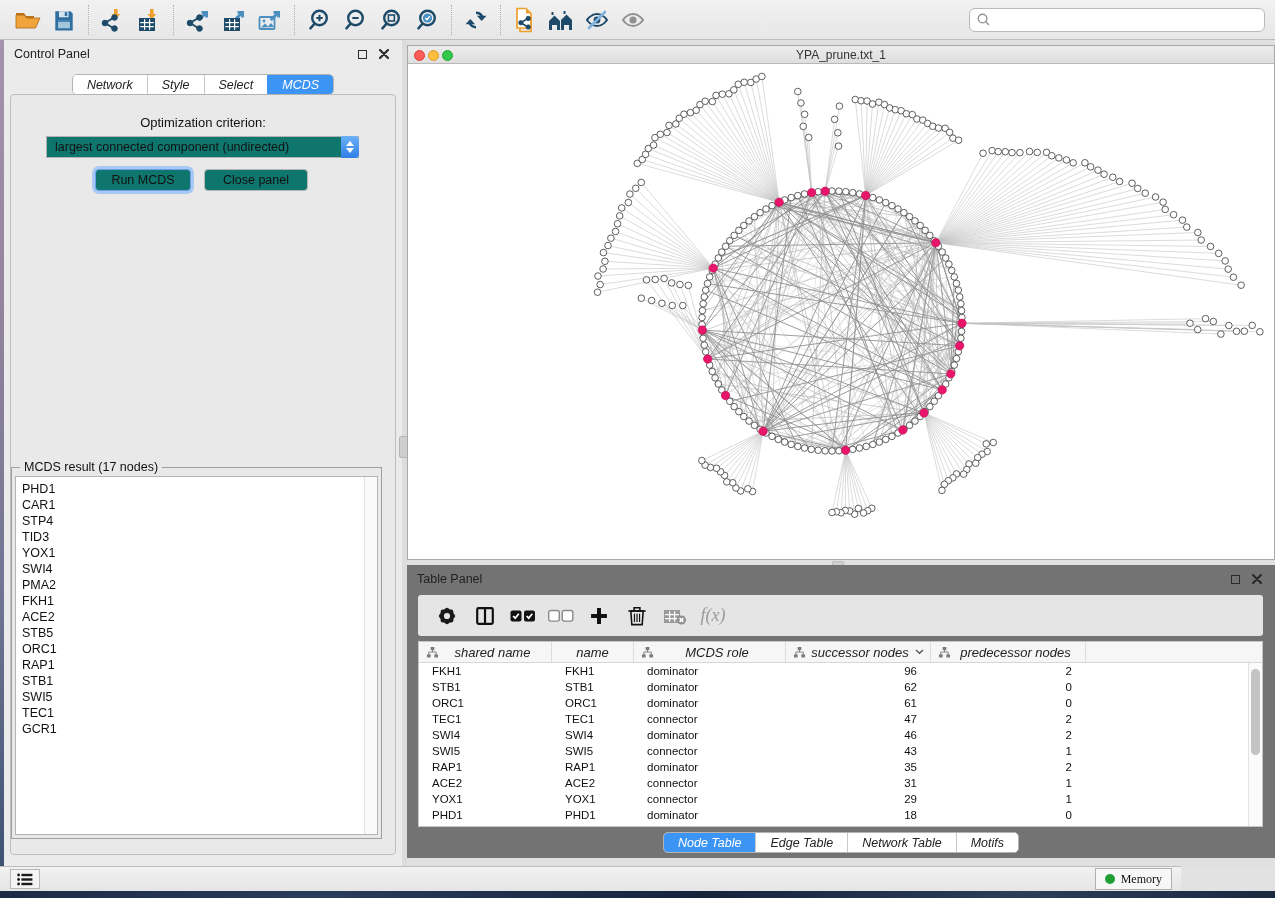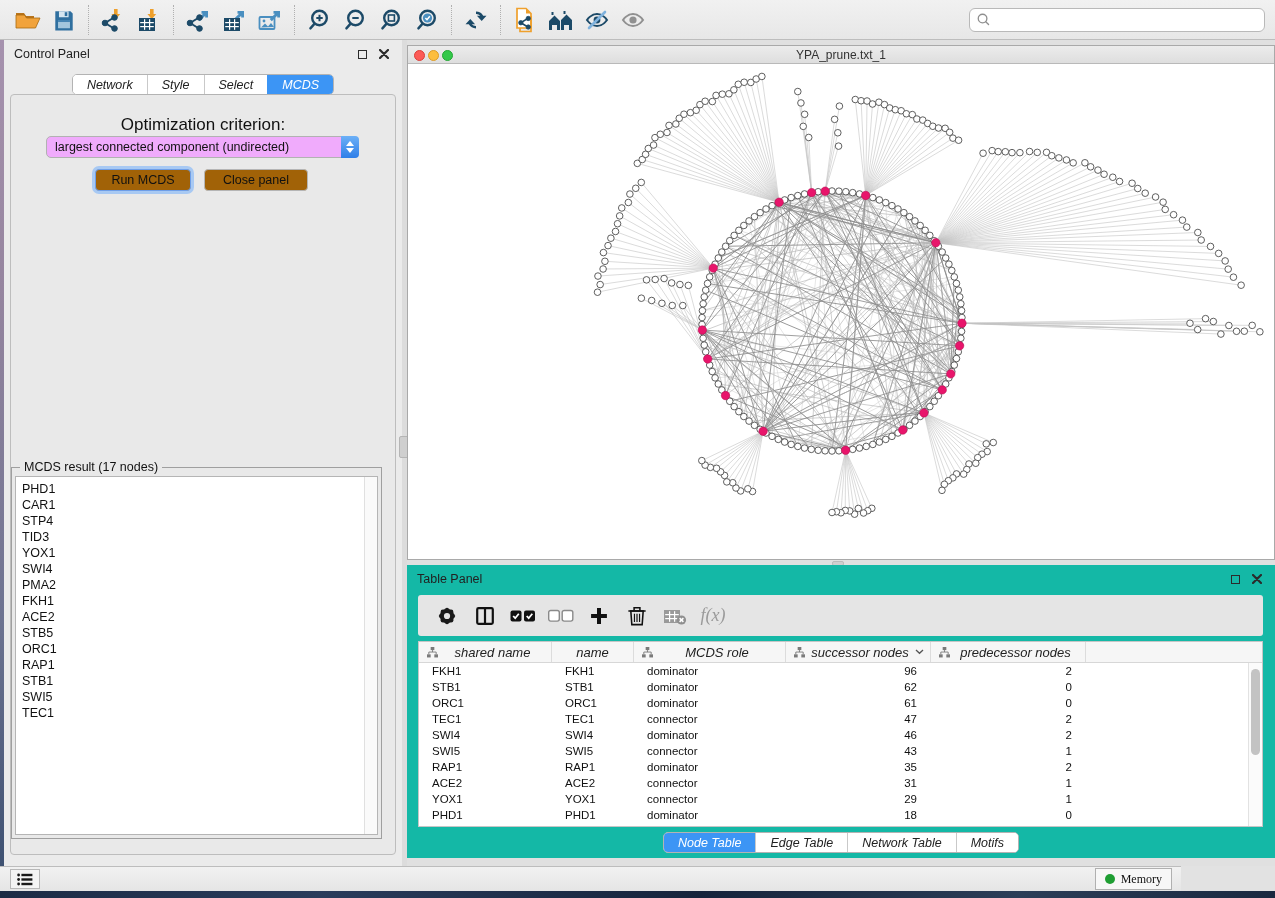--- a/index.html
+++ b/index.html
@@ -29,28 +29,28 @@
   .float-sq { width:9px; height:9px; border:1.6px solid #2b2b2b; background:transparent; }
 
   .cp-tabs { position:absolute; left:0; top:34px; width:100%; display:flex; justify-content:center; z-index:3; }
   .seg { display:inline-flex; border:1px solid #b3b3b3; border-radius:5px; overflow:hidden; background:#fff; height:21px; }
   .seg-tab { padding:0 14px; display:flex; align-items:center; font-size:12.5px; color:#222; background:#fff; border-left:1px solid #c9c9c9; cursor:default;font-style:italic; }
   .seg-tab:first-child { border-left:none; }
   .seg-tab.active { background:#3c95f5; color:#fff; border-left-color:#3c95f5; }
 
   .cp-content { position:absolute; left:6px; top:54px; width:386px; height:761px;
     background:#e9e9e9; border:1px solid #bdbdbd; border-radius:4px; }
-  .opt-label { position:absolute; left:0; top:20px; width:100%; text-align:center; font-size:17px; color:#111; }
-  .dropdown { position:absolute; left:35px; top:41px; width:313px; height:22px; background:#f0abfc;
-    border:1px solid #b2b2b2; border-radius:5px; display:flex; align-items:center; }
+  .opt-label { position:absolute; left:0; top:20px; width:100%; text-align:center; font-size:13px; color:#111; }
+  .dropdown { position:absolute; left:35px; top:41px; width:313px; height:22px; background:#0f766e;
+    border:1px solid #b2b2b2; border-radius:0; display:flex; align-items:center; }
   .dropdown .dd-text { flex:1; padding-left:8px; font-size:12.5px; color:#111; white-space:nowrap; overflow:hidden; }
   .dd-stepper { width:18px; height:22px; margin:-1px -1px -1px 0; border-radius:0 4px 4px 0;
     background:linear-gradient(#6cb0f7,#2f7fe8); display:flex; flex-direction:column; align-items:center; justify-content:center; gap:2px; }
   .btn-row { position:absolute; left:0; top:74px; width:100%; height:24px; }
-  .btn { position:absolute; height:22px; background:#a16207; border:1px solid #b5b5b5; border-radius:4px;
+  .btn { position:absolute; height:22px; background:#0f766e; border:1px solid #b5b5b5; border-radius:4px;
     font-size:12.5px; color:#111; display:flex; align-items:center; justify-content:center; }
   .btn.focus { border-color:#6f9fe8; box-shadow:0 0 0 3px #a8c9f3; }
   #run-btn { left:84px; width:96px; }
   #close-btn { left:193px; width:104px; }
 
   .groupbox { position:absolute; left:0; top:372px; width:371px; height:372px; border:1px solid #9f9f9f; }
   .gb-title { position:absolute; top:-8px; left:8px; background:#e9e9e9; padding:0 4px; font-size:12.5px; color:#111; }
   .listbox { position:absolute; left:3px; top:8px; right:3px; bottom:3px; background:#fff; border:1px solid #b5b5b5; overflow:hidden; }
   .listbox ul { list-style:none; padding:4px 0 0 6px; }
   .listbox li { font-size:12.5px; line-height:16px; color:#111; }
@@ -69,21 +69,21 @@
     position:relative; display:flex; align-items:center; justify-content:center; font-size:12px; color:#333; }
   .tl { position:absolute; top:3.5px; width:11px; height:11px; border-radius:50%; }
   .tl.red { left:6px;  background:#fc5b57; border:0.5px solid #dd3f3b; }
   .tl.yel { left:20px; background:#fdbe3f; border:0.5px solid #de9c27; }
   .tl.grn { left:34px; background:#34c84a; border:0.5px solid #23a834; }
   .net-canvas { position:absolute; left:0; top:18px; width:866px; height:495px; background:#fff; overflow:hidden; }
 
   .h-grip { position:absolute; left:425px; top:521px; width:12px; height:5px; background:#cfcfcf; border:1px solid #bbb; border-radius:2px; }
 
   
-  .table-panel { position:absolute; left:0; top:525px; width:868px; height:293px; background:#14b8a6; }
+  .table-panel { position:absolute; left:0; top:525px; width:868px; height:293px; background:#737373; }
   .tp-toolbar { position:absolute; left:11px; top:30px; width:845px; height:41px; background:#e5e5e5; border-radius:3px;
     display:flex; align-items:center; padding-left:14px; gap:8px; }
   .tp-ico { width:30px; height:26px; display:flex; align-items:center; justify-content:center; }
   .fx { font-family:"Liberation Serif", serif; font-style:italic; font-size:18px; color:#9a9a9a; }
 
   .tbl { position:absolute; left:11px; top:76px; width:845px; height:186px; background:#fff; border:1px solid #c6c6c6; }
   .tbl-head { display:grid; grid-template-columns:133px 82px 152px 145px 155px 1fr; height:21px;
     background:#f6f6f6; border-bottom:1px solid #d7d7d7; }
   .th { display:flex; align-items:center; border-right:1px solid #dcdcdc; font-size:13px; color:#222; padding:0 4px; position:relative;font-style:italic; }
   .th .th-lbl { flex:1; text-align:center; white-space:nowrap; overflow:hidden; }
@@ -371,20 +371,21 @@
               <li>SWI4</li>
               <li>PMA2</li>
               <li>FKH1</li>
               <li>ACE2</li>
               <li>STB5</li>
               <li>ORC1</li>
               <li>RAP1</li>
               <li>STB1</li>
               <li>SWI5</li>
               <li>TEC1</li>
+              <li>GCR1</li>
             </ul>
           <div class="lb-scroll"></div>
         </div>
       </div>
     </div>
   </div>
 
   <div class="v-split">
     <div class="v-grip"></div>
   </div>

